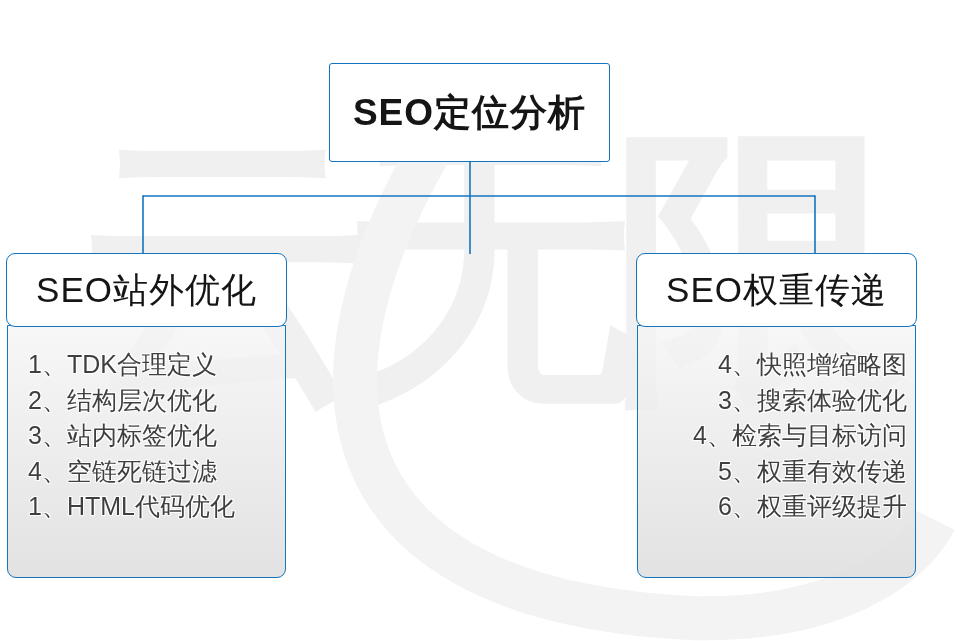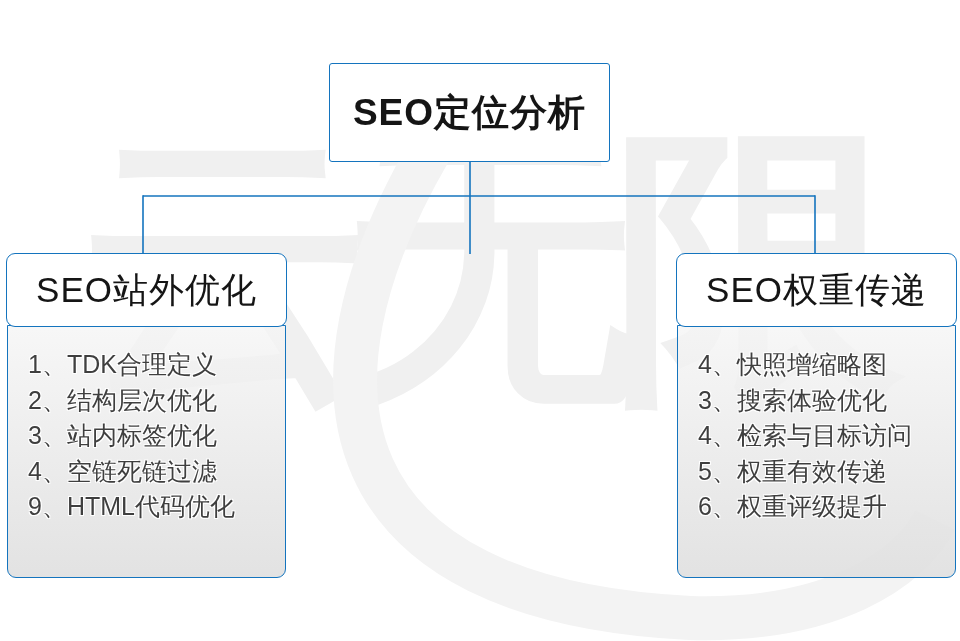--- a/index.html
+++ b/index.html
@@ -21,21 +21,21 @@
   .node-root{
     position:absolute;left:329px;top:63px;width:281px;height:99px;box-sizing:border-box;
     background:#fff;border:1.5px solid #1474be;border-radius:3px;
     display:flex;align-items:center;justify-content:center;
     font-size:37px;color:#151515;z-index:2;letter-spacing:1px;font-weight:bold;
   }
   
   .column{position:absolute;top:253px;width:281px;height:325px;z-index:2;}
   .col-1{left:6px;}
   .col-2{left:330px;}
-  .col-3{left:676px;}
+  .col-3{left:636px;text-align:right;}
   .col-header{
     position:absolute;top:0;left:0;right:0;height:74px;box-sizing:border-box;
     background:#fff;border:1.5px solid #1474be;border-radius:9px;
     display:flex;align-items:center;justify-content:center;
     font-size:35px;color:#151515;z-index:2;letter-spacing:1px;
   }
   .col-panel{
     position:absolute;top:72px;left:1px;right:1px;bottom:0;box-sizing:border-box;
     background:linear-gradient(180deg, rgba(245,245,245,0.78) 0%, rgba(233,233,233,0.88) 55%, rgba(224,224,224,0.92) 100%);
     border:1.5px solid #1474be;border-top:1.5px solid #1474be;
@@ -70,21 +70,21 @@
 
   <div class="column col-1">
     <div class="col-header">
       <span>SEO站外优化</span>
     </div>
     <div class="col-panel">
       <div class="list-item">1、TDK合理定义</div>
       <div class="list-item">2、结构层次优化</div>
       <div class="list-item">3、站内标签优化</div>
       <div class="list-item">4、空链死链过滤</div>
-      <div class="list-item">9、HTML代码优化</div>
+      <div class="list-item">1、HTML代码优化</div>
     </div>
   </div>
 
 
   <div class="column col-3">
     <div class="col-header">
       <span>SEO权重传递</span>
     </div>
     <div class="col-panel">
       <div class="list-item">4、快照增缩略图</div>

